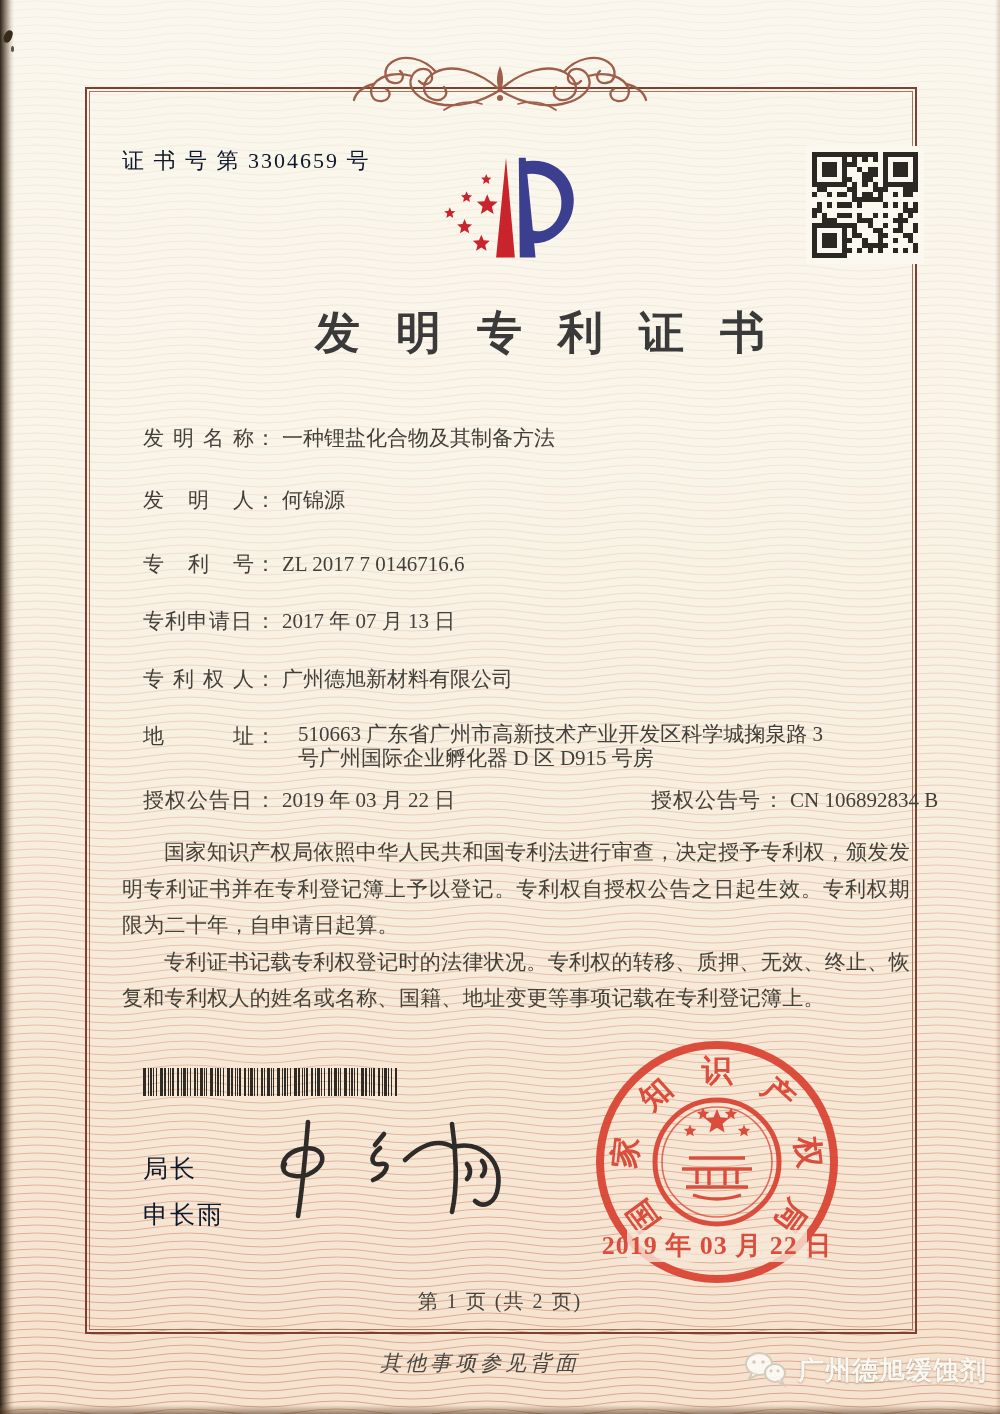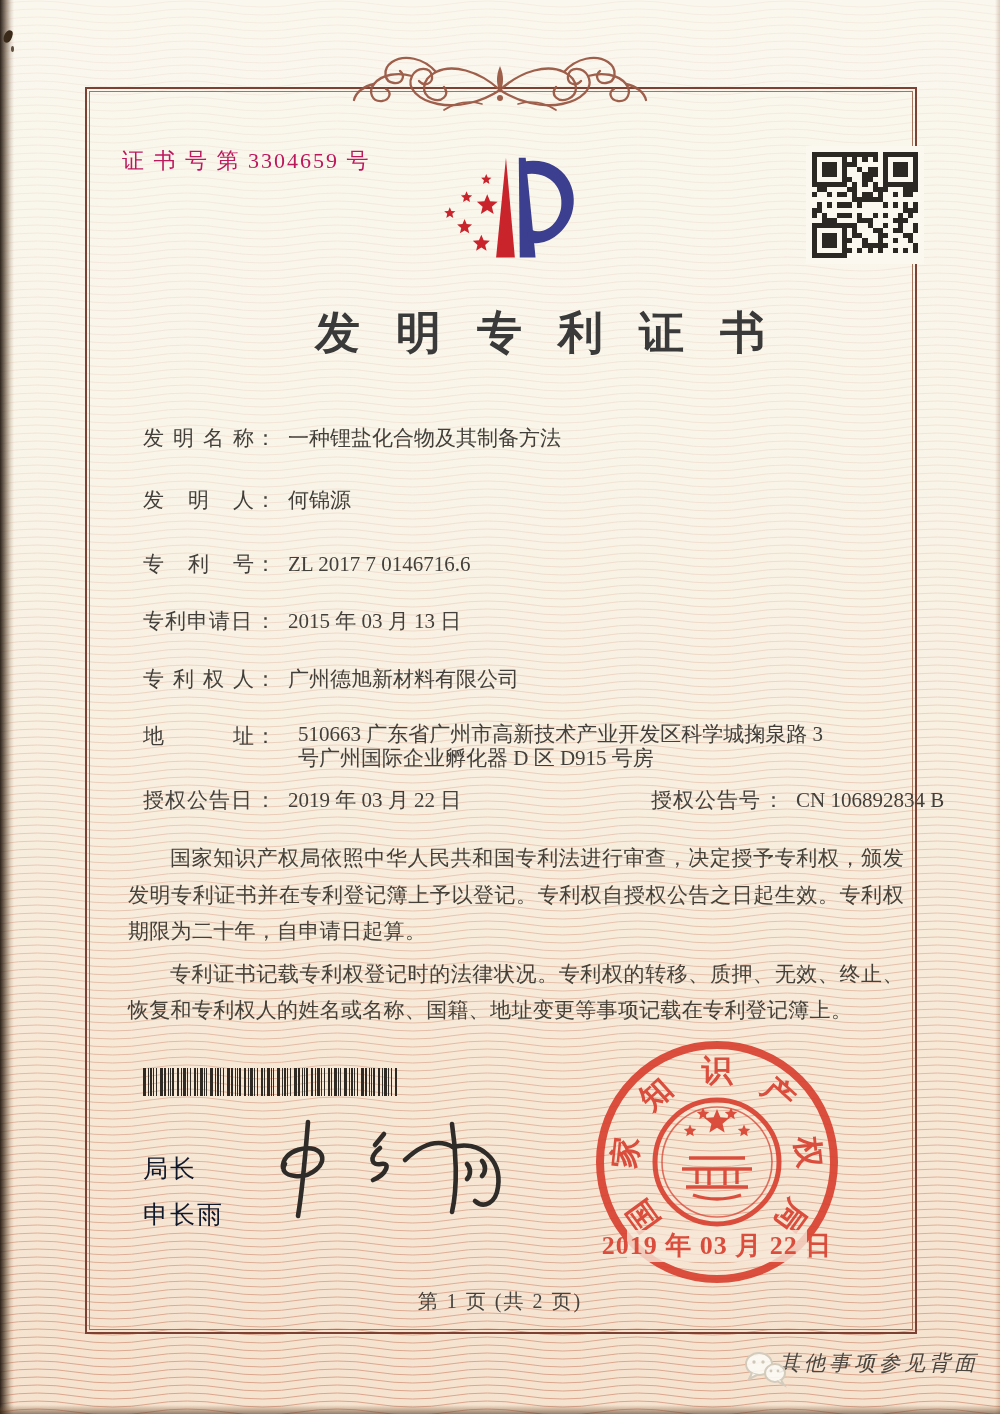--- a/index.html
+++ b/index.html
@@ -17,45 +17,45 @@
   .edge-right{position:absolute;right:0;top:0;bottom:0;width:5px;z-index:6;
     background:linear-gradient(270deg,rgba(150,110,80,.30),transparent);}
   .edge-bottom{position:absolute;left:0;right:0;bottom:0;height:9px;z-index:6;
     background:linear-gradient(0deg,rgba(70,45,25,.55),rgba(120,85,55,.30) 55%,transparent);}
   .speck{position:absolute;left:4px;top:30px;width:8px;height:13px;background:#3a2a1a;border-radius:60% 40% 55% 45%;transform:rotate(18deg);z-index:7;}
   .speck2{position:absolute;left:11px;top:46px;width:3px;height:6px;background:rgba(58,42,26,.8);border-radius:50%;z-index:7;}
   .frame{position:absolute;left:85px;top:87px;width:828px;height:1243px;border:2px solid #7c4132;z-index:2;}
   .frame::after{content:'';position:absolute;inset:2px;border:1px solid #a5745d;}
   .ornament{position:absolute;left:340px;top:50px;width:320px;height:76px;z-index:3;}
   .content{position:absolute;inset:0;z-index:4;}
-  .cert-no{position:absolute;left:122px;top:146px;font-size:22px;letter-spacing:2px;color:#be185d;}
+  .cert-no{position:absolute;left:122px;top:146px;font-size:22px;letter-spacing:2px;color:#0f172a;}
   .logo{position:absolute;left:424px;top:148px;width:160px;height:138px;}
   .qr{position:absolute;left:806px;top:146px;width:106px;height:106px;padding:6px;background:#fbf8f0;
     display:grid;grid-template-columns:repeat(21,1fr);grid-template-rows:repeat(21,1fr);}
   .qr div.on{background:#2b2723;}
   .title{position:absolute;left:0;top:303px;width:100%;text-align:center;font-size:45px;font-weight:bold;
     letter-spacing:36px;text-indent:36px;color:#3a3a3a;padding-left:40px;}
   .row{position:absolute;left:143px;font-size:21px;color:#43403b;white-space:nowrap;}
   .lbl{display:inline-block;width:112px;vertical-align:top;}
   .w4{letter-spacing:9px;}
   .w3{letter-spacing:24px;}
   .w5{letter-spacing:1px;}
   .w2{letter-spacing:69px;}
-  .val{margin-left:12px;}
+  .val{margin-left:6px;}
   .val-block{display:inline-block;margin-left:22px;width:628px;white-space:pre-line;line-height:24px;vertical-align:top;}
   .grant2{position:absolute;left:508px;top:0;}
   .body-text{position:absolute;left:122px;top:834px;width:788px;font-size:21px;line-height:36.5px;
     text-align:justify;color:#454139;letter-spacing:.3px;}
-  .body-text p{margin:6px;text-indent:2em;}
+  .body-text p{margin:0;text-indent:2em;}
   .barcode{position:absolute;left:143px;top:1068px;width:258px;height:28px;}
   .director{position:absolute;left:143px;top:1146px;font-size:25px;color:#0f172a;letter-spacing:2px;line-height:46px;}
   .sig{position:absolute;left:255px;top:1106px;width:270px;height:132px;}
   .seal{position:absolute;left:567px;top:1022px;width:300px;height:300px;mix-blend-mode:multiply;opacity:.92;}
   .page-ind{position:absolute;left:0;top:1288px;width:1000px;text-align:center;font-size:20px;color:#45423d;letter-spacing:2px;}
-  .back-note{position:absolute;left:0;top:1349px;width:960px;text-align:right;font-size:21px;font-style:italic;color:#4a463f;letter-spacing:4px;padding-left:19px;}
+  .back-note{position:absolute;left:0;top:1349px;width:960px;text-align:center;font-size:21px;font-style:italic;color:#4a463f;letter-spacing:4px;}
   .watermark{position:absolute;left:742px;top:1350px;display:flex;align-items:center;gap:8px;z-index:5;}
   .watermark .wm-text{font-family:"Liberation Sans","DejaVu Sans",sans-serif;font-weight:bold;font-size:26px;
     color:rgba(253,252,248,.95);text-shadow:0 1px 2px rgba(150,128,100,.55),0 0 1px rgba(170,150,120,.4);letter-spacing:1px;}
 </style>
 </head>
 <body>
 
 <svg class="waves" width="1000" height="1414" aria-hidden="true">
   <defs>
     <pattern id="wv" width="150" height="8" patternUnits="userSpaceOnUse">
@@ -555,21 +555,21 @@
   <div class="row" style="top:424px">
     <span class="lbl w4">发明名称</span><span>：</span><span class="val">一种锂盐化合物及其制备方法</span>
   </div>
   <div class="row" style="top:486px">
     <span class="lbl w3">发明人</span><span>：</span><span class="val">何锦源</span>
   </div>
   <div class="row" style="top:550px">
     <span class="lbl w3">专利号</span><span>：</span><span class="val">ZL 2017 7 0146716.6</span>
   </div>
   <div class="row" style="top:607px">
-    <span class="lbl w5">专利申请日</span><span>：</span><span class="val">2015 年 03 月 13 日</span>
+    <span class="lbl w5">专利申请日</span><span>：</span><span class="val">2017 年 07 月 13 日</span>
   </div>
   <div class="row" style="top:665px">
     <span class="lbl w4">专利权人</span><span>：</span><span class="val">广州德旭新材料有限公司</span>
   </div>
   <div class="row" style="top:722px">
     <span class="lbl w2">地址</span><span>：</span><span class="val-block">510663 广东省广州市高新技术产业开发区科学城掬泉路 3
 号广州国际企业孵化器 D 区 D915 号房</span>
   </div>
   <div class="row" style="top:786px">
     <span>
@@ -727,15 +727,16 @@
         <ellipse cx="33" cy="23" rx="10" ry="9"></ellipse>
         <path d="M39 30 L42 35 L35 31"></path>
       </g>
       <g fill="#cfc7b8">
         <circle cx="12" cy="12" r="1.7"></circle>
           <circle cx="21" cy="12" r="1.7"></circle>
         <circle cx="29" cy="21" r="1.4"></circle>
           <circle cx="36" cy="21" r="1.4"></circle>
       </g>
     </svg>
+    <span class="wm-text">广州德旭缓蚀剂</span>
   </div>
 
 </div>
 
 </body></html>

